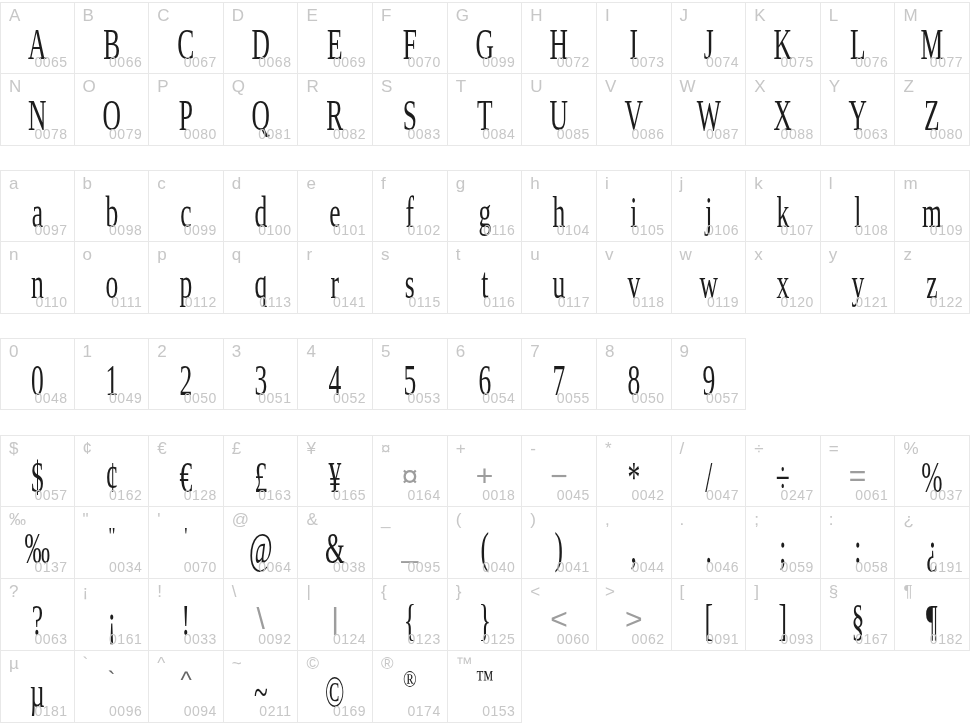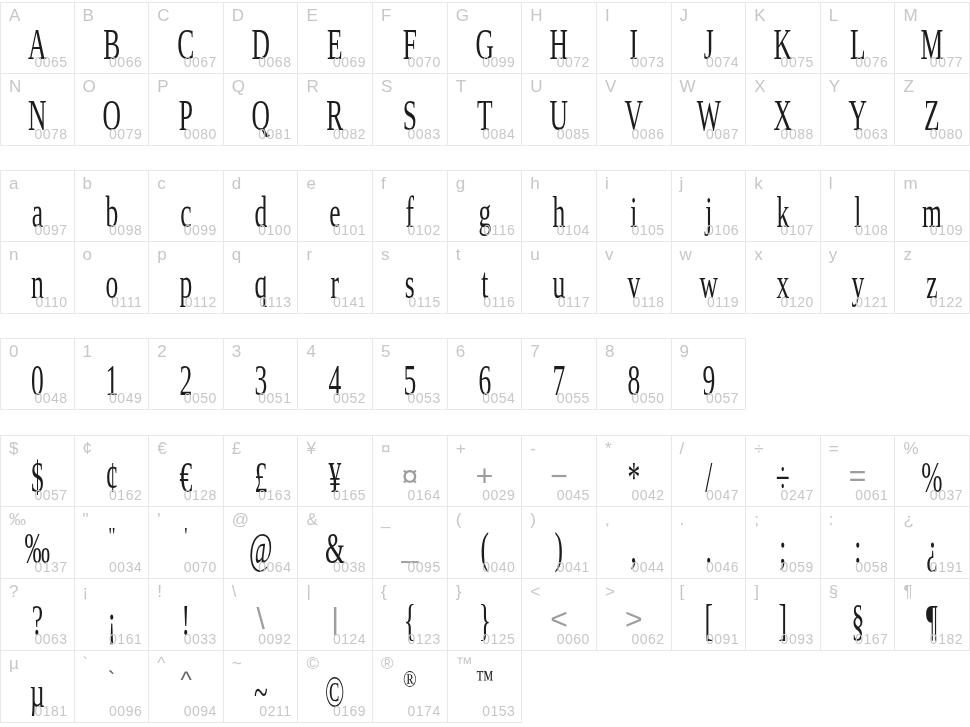--- a/index.html
+++ b/index.html
@@ -438,21 +438,21 @@
     <span class="code">0165</span>
   </div>
       <div class="cell">
     <span class="lbl">¤</span>
     <span class="glyph g-fb">¤</span>
     <span class="code">0164</span>
   </div>
       <div class="cell">
     <span class="lbl">+</span>
     <span class="glyph g-fb">+</span>
-    <span class="code">0029</span>
+    <span class="code">0018</span>
   </div>
       <div class="cell">
     <span class="lbl">-</span>
     <span class="glyph g-fb">−</span>
     <span class="code">0045</span>
   </div>
       <div class="cell">
     <span class="lbl">*</span>
     <span class="glyph g-serif">*</span>
     <span class="code">0042</span>

